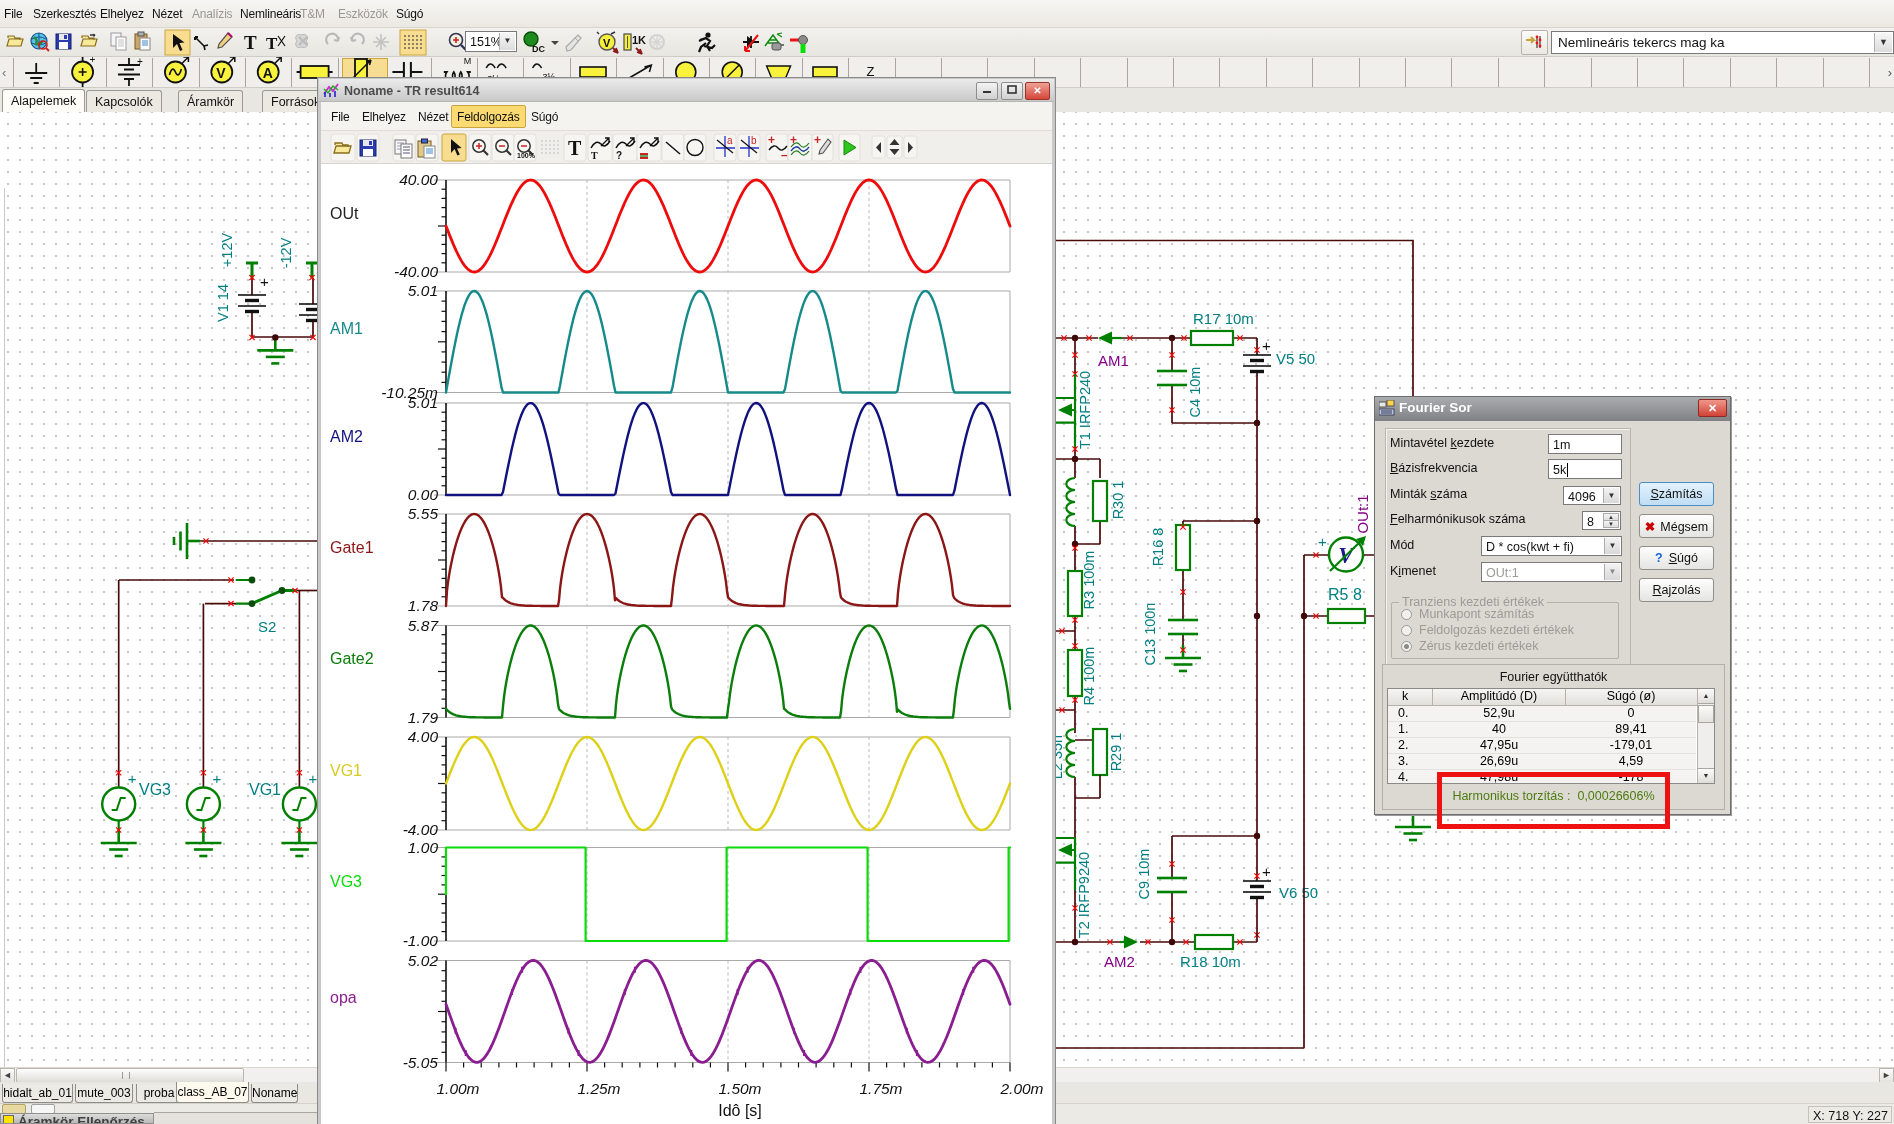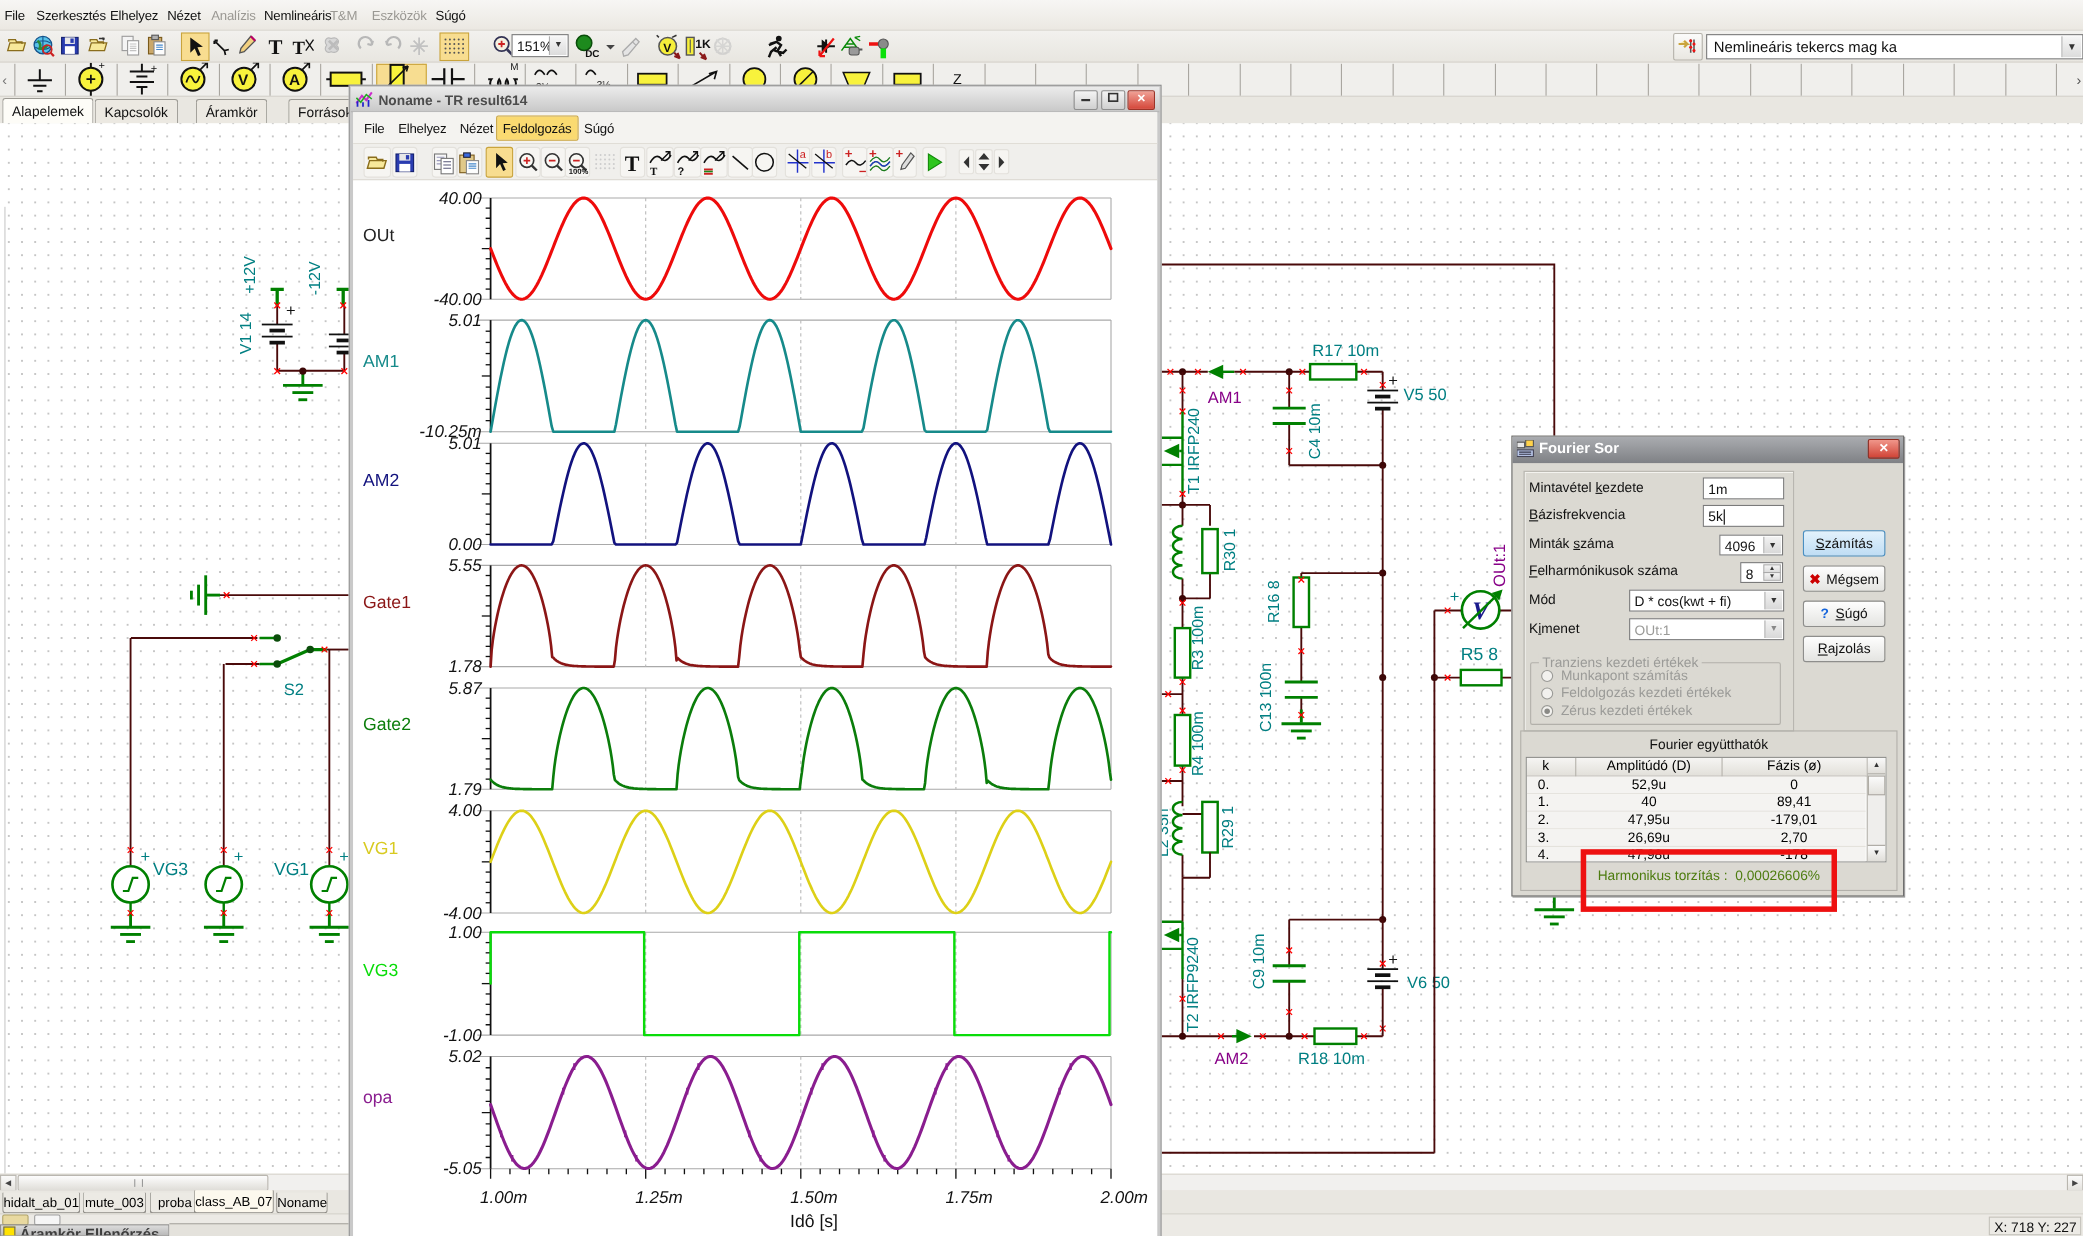--- a/index.html
+++ b/index.html
@@ -876,21 +876,21 @@
     <div class="fbtn" style="top:85px;background:linear-gradient(#e3f2fc,#bfddf4);border-color:#4a8fc2"><u>S</u>zámítás</div>
     <div class="fbtn" style="top:117px"><span style="color:#c00;font-weight:bold;margin-right:5px">✖</span>Mégsem</div>
     <div class="fbtn" style="top:149px"><span style="color:#1464dc;font-weight:bold;margin-right:6px">?</span><u>S</u>úgó</div>
     <div class="fbtn" style="top:181px"><u>R</u>ajzolás</div>
     <div style="position:absolute;left:7px;top:267px;width:343px;height:146px;border:1px solid #b2b0aa"></div>
     <div style="position:absolute;left:0;top:273px;width:357px;text-align:center;font-size:12.5px;color:#111">Fourier együtthatók</div>
     <div style="position:absolute;left:12px;top:291px;width:328px;height:96px;border:1px solid #8a8a86;background:#fff;font-size:12.5px;overflow:hidden">
       <div style="position:absolute;left:0;top:0;width:326px;height:17px;background:linear-gradient(#f6f5f3,#e2e0da);border-bottom:1px solid #b5b2ab">
         <span style="position:absolute;left:14px">k</span>
         <span style="position:absolute;left:45px;width:132px;text-align:center">Amplitúdó (D)</span>
-        <span style="position:absolute;left:178px;width:130px;text-align:center">Fázis (ø)</span>
+        <span style="position:absolute;left:178px;width:130px;text-align:center">Súgó (ø)</span>
         <div style="position:absolute;left:44px;top:0;height:17px;border-left:1px solid #b5b2ab"></div>
         <div style="position:absolute;left:177px;top:0;height:17px;border-left:1px solid #b5b2ab"></div>
       </div>
       <div style="position:absolute;left:0;top:17px;width:308px;height:16px;background:#f4f3f1;border-bottom:1px solid #e4e2dc">
         <span style="position:absolute;left:10px">0.</span>
         <span style="position:absolute;left:45px;width:132px;text-align:center">52,9u</span>
         <span style="position:absolute;left:178px;width:130px;text-align:center">0</span>
       </div>
       <div style="position:absolute;left:0;top:33px;width:308px;height:16px;background:#f4f3f1;border-bottom:1px solid #e4e2dc">
         <span style="position:absolute;left:10px">1.</span>
@@ -898,21 +898,21 @@
         <span style="position:absolute;left:178px;width:130px;text-align:center">89,41</span>
       </div>
       <div style="position:absolute;left:0;top:49px;width:308px;height:16px;background:#f4f3f1;border-bottom:1px solid #e4e2dc">
         <span style="position:absolute;left:10px">2.</span>
         <span style="position:absolute;left:45px;width:132px;text-align:center">47,95u</span>
         <span style="position:absolute;left:178px;width:130px;text-align:center">-179,01</span>
       </div>
       <div style="position:absolute;left:0;top:65px;width:308px;height:16px;background:#f4f3f1;border-bottom:1px solid #e4e2dc">
         <span style="position:absolute;left:10px">3.</span>
         <span style="position:absolute;left:45px;width:132px;text-align:center">26,69u</span>
-        <span style="position:absolute;left:178px;width:130px;text-align:center">2,70</span>
+        <span style="position:absolute;left:178px;width:130px;text-align:center">4,59</span>
       </div>
       <div style="position:absolute;left:0;top:81px;width:308px;height:16px;background:#f4f3f1;border-bottom:1px solid #e4e2dc">
         <span style="position:absolute;left:10px">4.</span>
         <span style="position:absolute;left:45px;width:132px;text-align:center">47,98u</span>
         <span style="position:absolute;left:178px;width:130px;text-align:center">-178</span>
       </div>
       <div style="position:absolute;right:0;top:0;width:17px;height:94px;background:#efeeec;border-left:1px solid #b5b2ab">
         <div style="position:absolute;top:0;left:0;right:0;height:15px;background:linear-gradient(#fafafa,#e0ded9);border-bottom:1px solid #a9a69f;text-align:center;font-size:7px;line-height:14px;color:#333">▲</div>
         <div style="position:absolute;top:16px;left:0;right:0;height:18px;background:linear-gradient(#fbfbfb,#e4e2dd);border:1px solid #a9a69f"></div>
         <div style="position:absolute;bottom:0;left:0;right:0;height:15px;background:linear-gradient(#fafafa,#e0ded9);border-top:1px solid #a9a69f;text-align:center;font-size:7px;line-height:14px;color:#333">▼</div>

